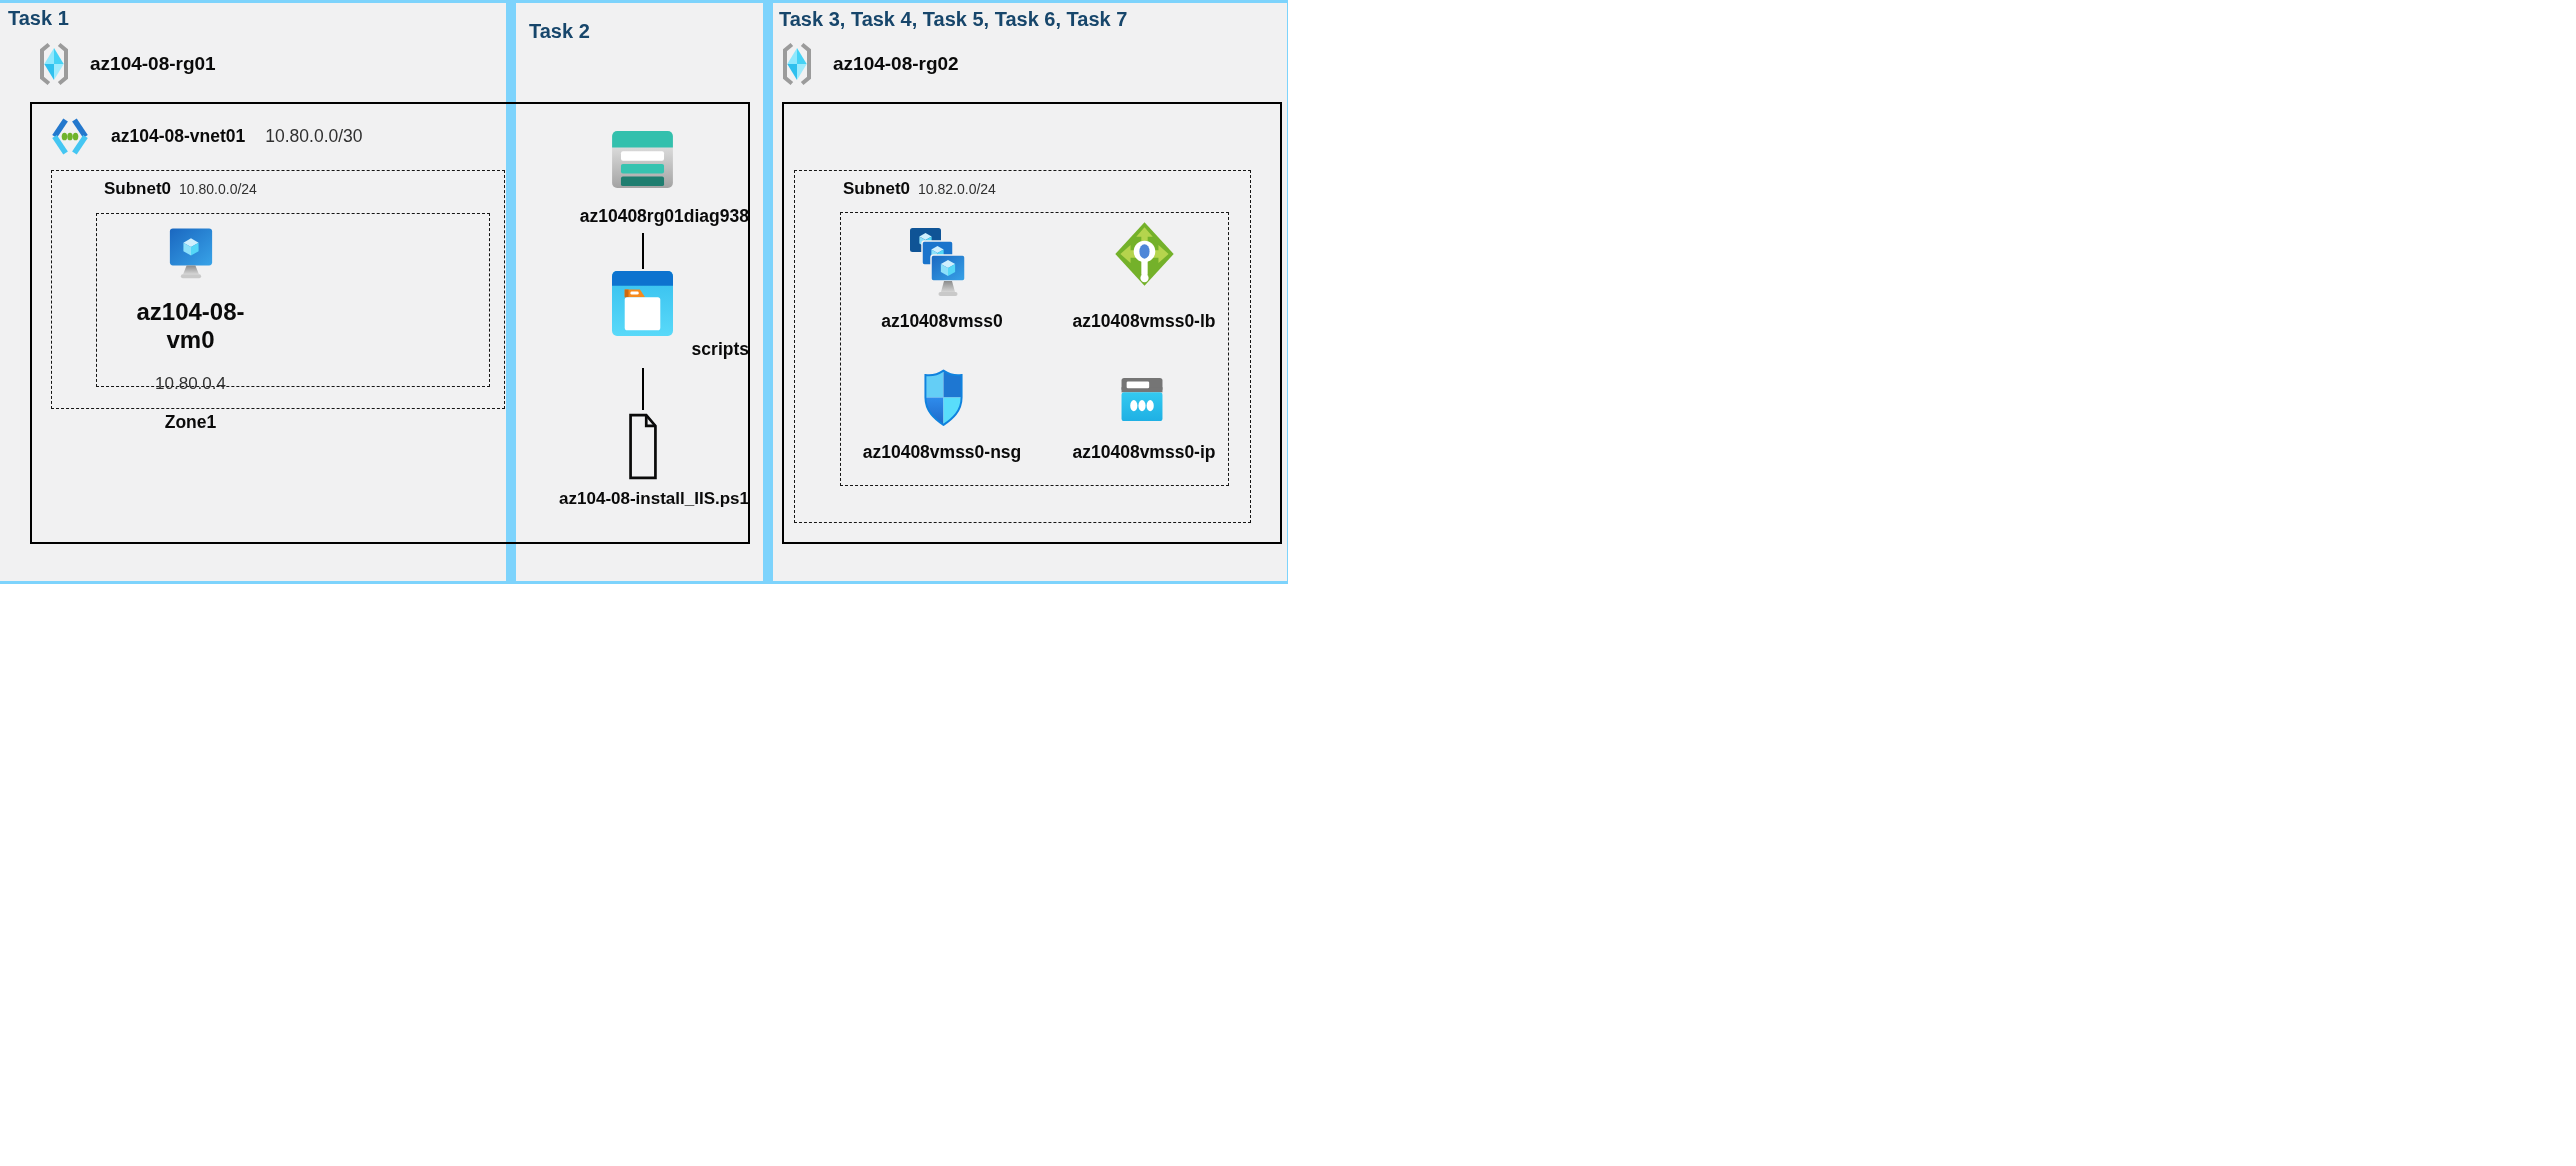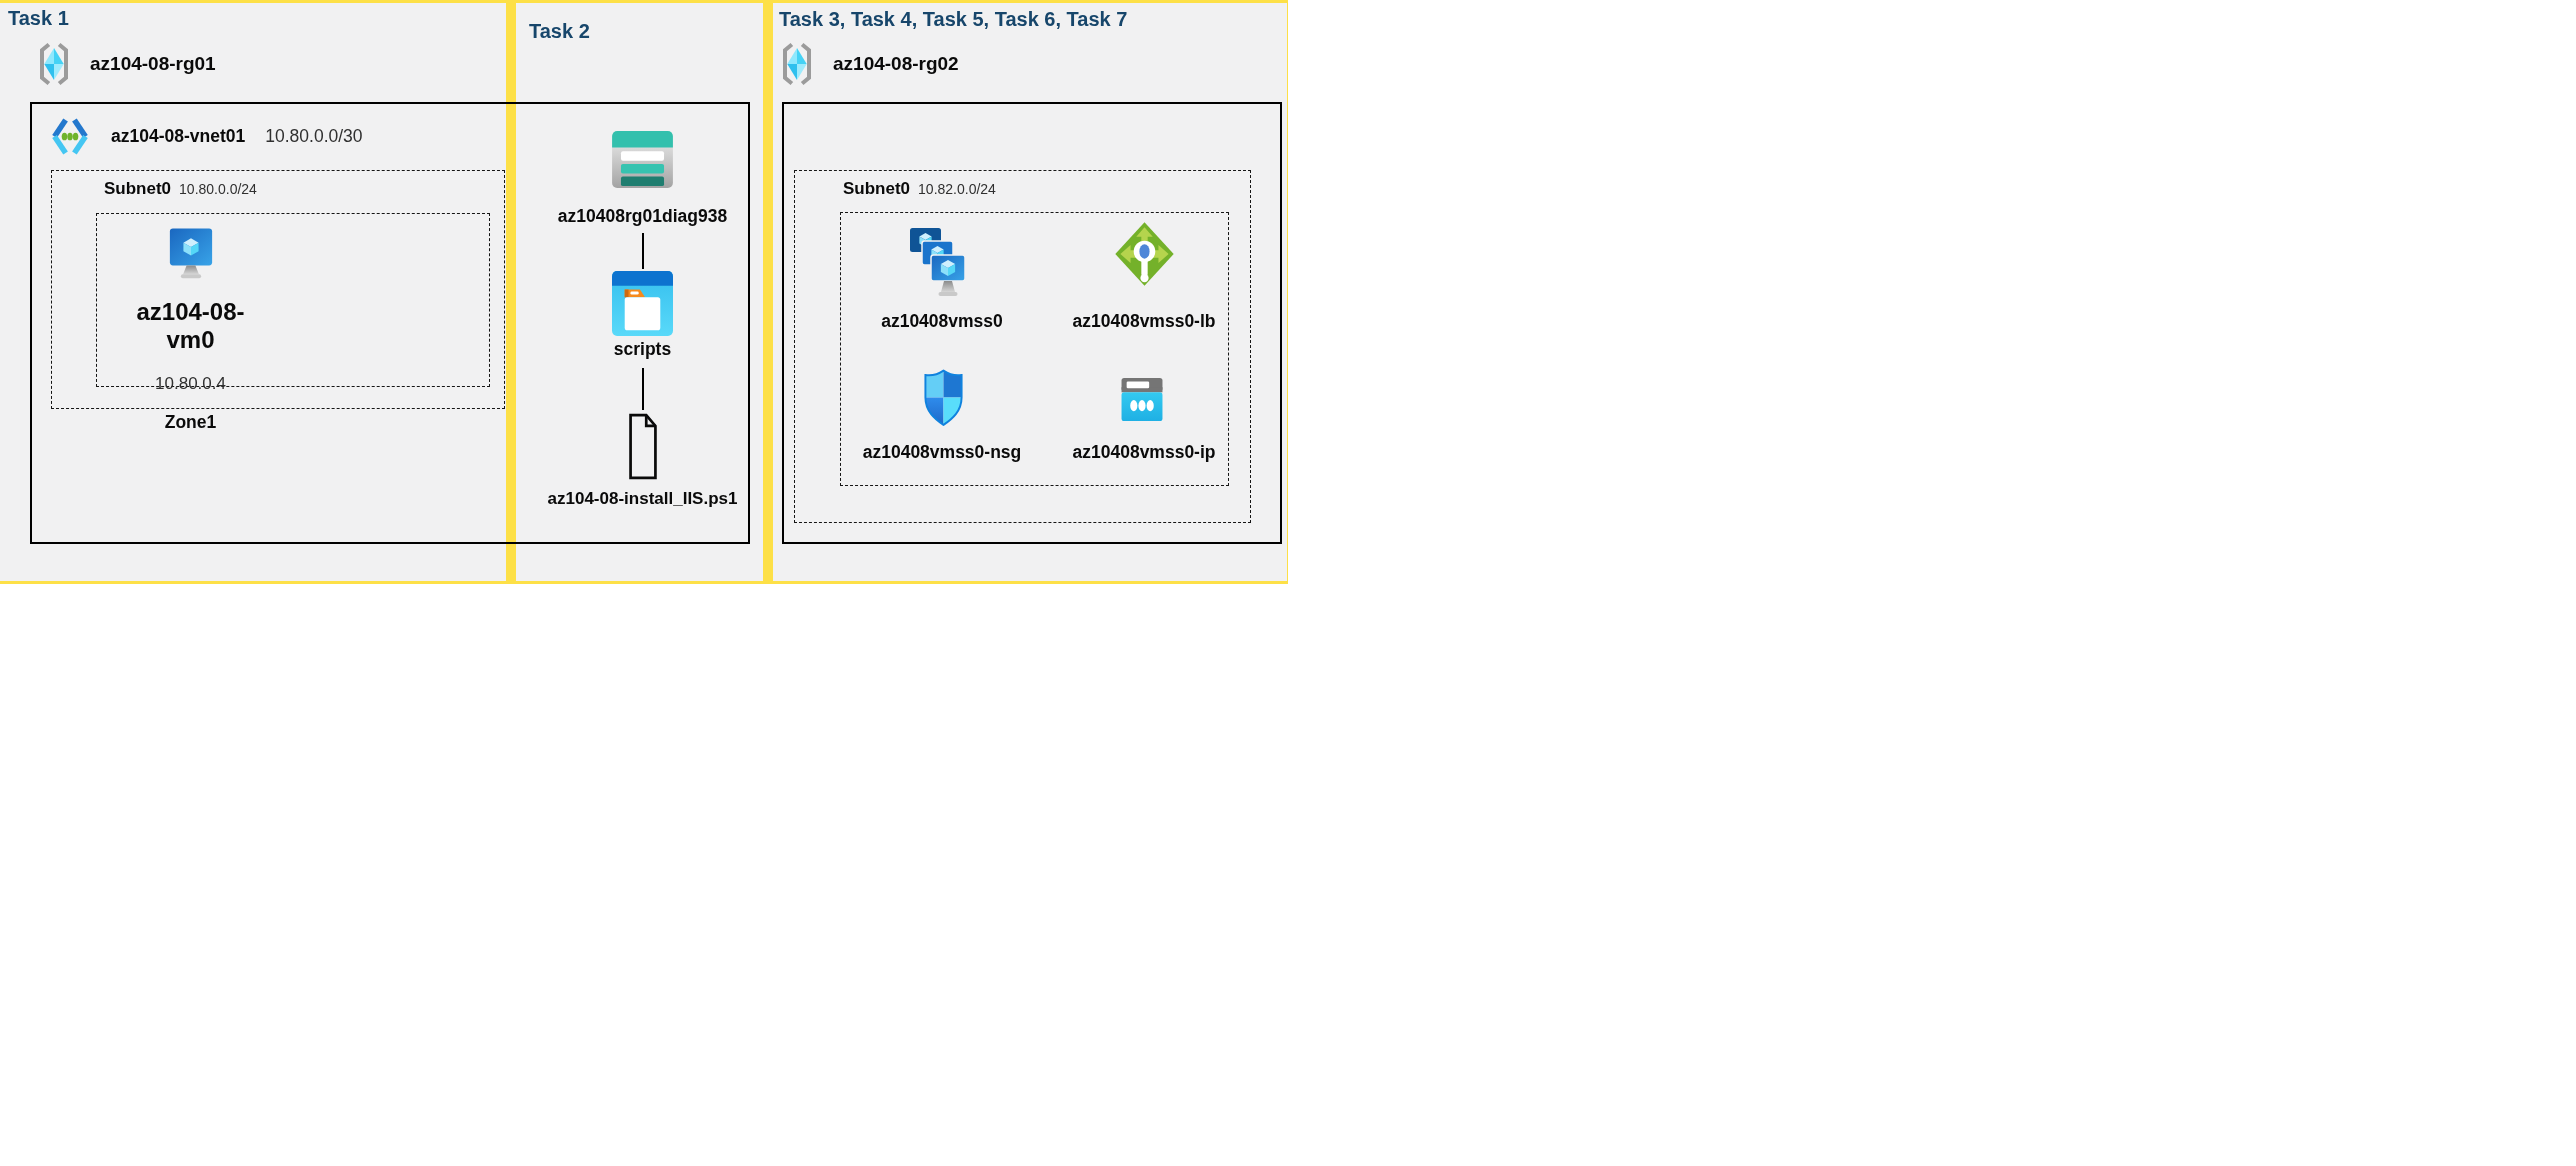--- a/index.html
+++ b/index.html
@@ -1,38 +1,38 @@
 <!DOCTYPE html>
 <html style="font-size:10.8px"><head>
 <meta charset="utf-8">
 <style>
   html,body{margin:0;padding:0;background:#ffffff;}
   *{box-sizing:border-box;}
   #canvas{
-    position:relative;width:1288px;height:584px;background:#fde047;overflow:hidden;
+    position:relative;width:1288px;height:584px;background:#7dd3fc;overflow:hidden;
     font-family:"Liberation Sans","DejaVu Sans",sans-serif;color:#0a0a0a;
   }
   .abs{position:absolute;}
   .panel{background:#f1f1f2;}
   .heading{font-size:20px;font-weight:700;color:#17466b;letter-spacing:0;}
   .solid-box{border:2px solid #000;background:transparent;}
   .dashed-box{border:1.3px dashed #151515;background:transparent;}
   .iconrow{display:flex;align-items:center;gap:20px;}
   .name{font-weight:700;font-size:17.5px;white-space:nowrap;}
   .name-lg{font-weight:700;font-size:19px;white-space:nowrap;}
   .reg{font-weight:400;font-size:17.5px;color:#303030;white-space:nowrap;}
   .subnet-lbl{display:flex;gap:8px;align-items:baseline;}
   .subnet-lbl .name{font-size:17px;}
   .subnet-lbl .reg{font-size:14px;}
   .center-col{display:flex;flex-direction:column;align-items:center;text-align:center;}
   .vm-name{font-weight:700;font-size:24px;margin-top:17px;}
   .vm-ip{font-weight:400;font-size:17px;color:#303030;margin-top:20px;}
   .vm-zone{font-weight:700;font-size:17.5px;margin-top:17.5px;}
   .res-lbl{font-weight:700;font-size:17.5px;text-align:center;white-space:nowrap;}
-  .t2-lbl{font-weight:700;font-size:17.5px;text-align:center;white-space:nowrap;}
+  .t2-lbl{font-weight:700;font-size:17.5px;text-align:right;white-space:nowrap;}
   .connector{width:2px;background:#000;}
   svg{display:block;}
 </style>
 </head>
 <body>
 
 <div id="canvas">
 
   <svg width="0" height="0" style="position:absolute" aria-hidden="true">
     <defs>

